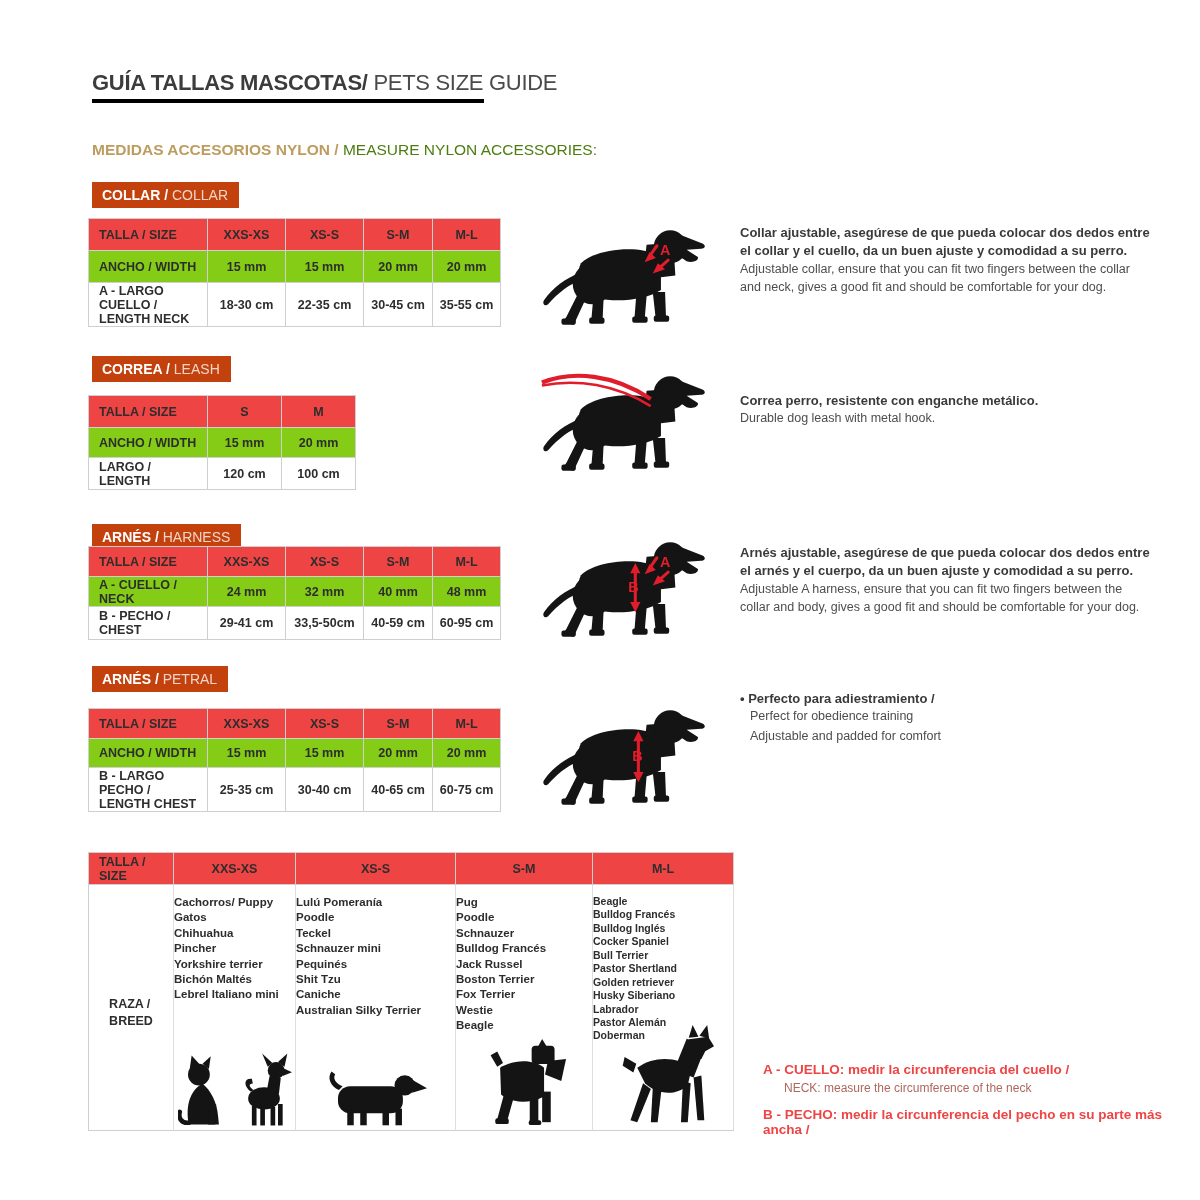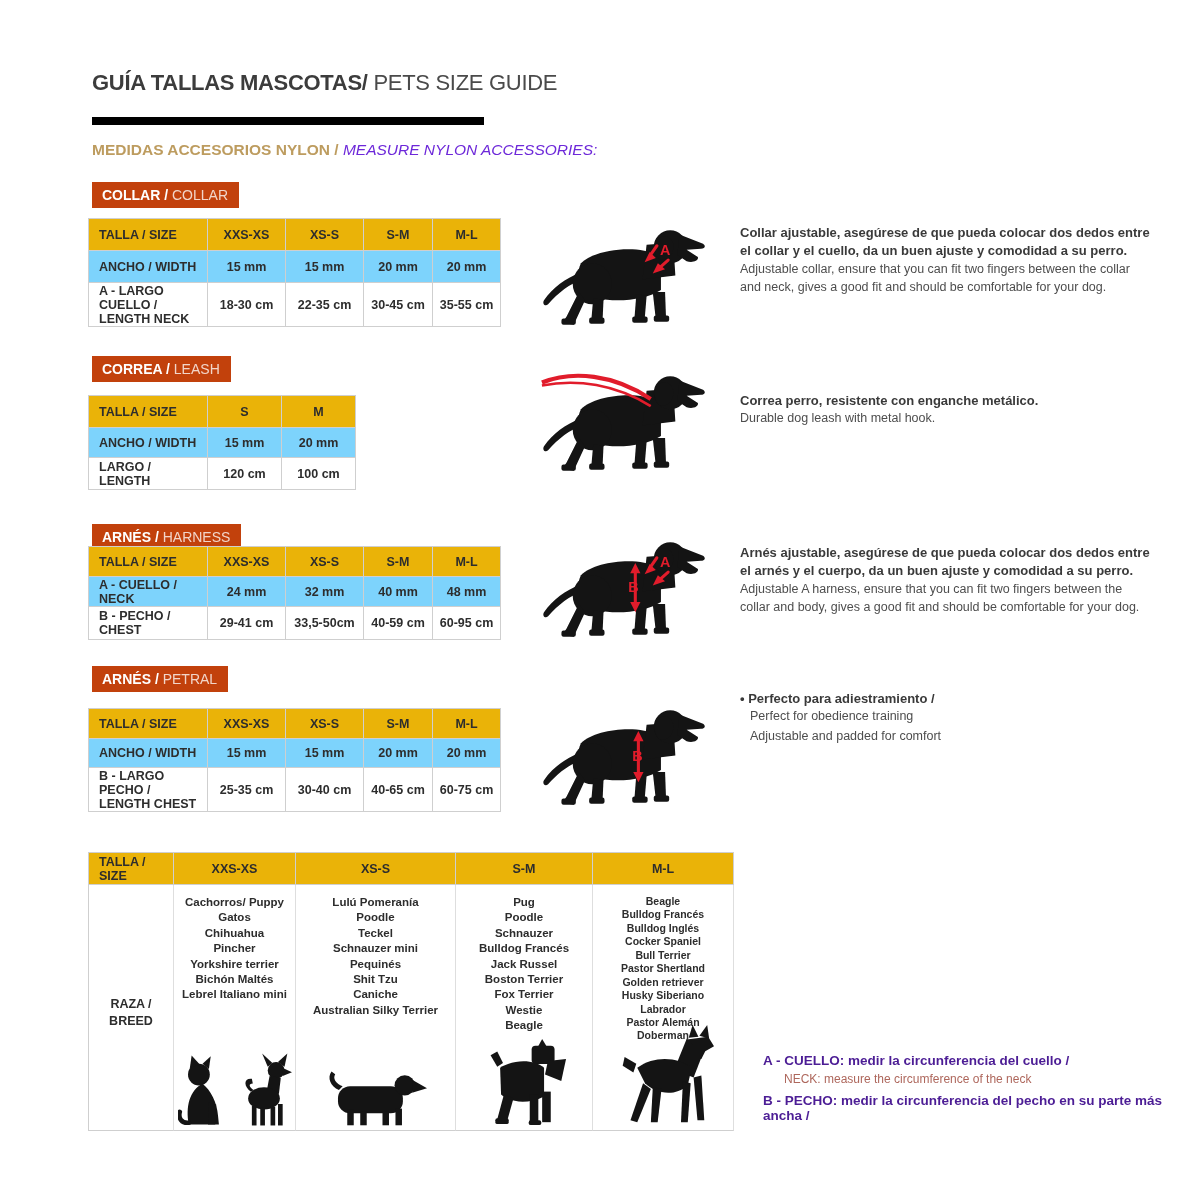--- a/index.html
+++ b/index.html
@@ -7,28 +7,28 @@
     width:1200px;height:1200px;background:#ffffff;
     font-family:"Liberation Sans", sans-serif;
     position:relative;overflow:hidden;
     -webkit-font-smoothing:antialiased;
   }
   .abs{position:absolute;}
 
   
   .page-title{
     left:92px;top:70px;width:392px;
-    border-bottom:8px solid #000000;padding-bottom:21px;
+    border-bottom:4px solid #000000;padding-bottom:3px;
     font-size:22px;font-weight:700;color:#3c3c3c;letter-spacing:-0.3px;
     white-space:nowrap;
   }
   .page-title .t-en{font-weight:400;color:#4a4a4a;}
   .subtitle{left:92px;top:141px;font-size:15.5px;white-space:nowrap;}
   .subtitle .s-es{font-weight:700;color:#bd9c5f;}
-  .subtitle .s-en{font-weight:400;color:#6d28d9;font-style:italic;}
+  .subtitle .s-en{font-weight:400;color:#4d7c0f;}
 
   
   .badge{
     background:#c2410c;color:#ffffff;
     padding:5px 11px 5px 10px;font-size:14px;font-weight:700;
     display:inline-block;white-space:nowrap;
   }
   .badge .b-en{font-weight:400;color:rgba(255,255,255,0.78);}
 
   
@@ -39,48 +39,48 @@
   }
   .tbl5{grid-template-columns:119px 78px 78px 69px 68px;}
   .tbl3{grid-template-columns:119px 74px 74px;}
   .tblb{grid-template-columns:85px 122px 160px 137px 141px;}
   .cell{
     border-right:1px solid #cfcfcf;border-bottom:1px solid #cfcfcf;
     display:flex;align-items:center;justify-content:center;
     text-align:center;font-size:12.5px;line-height:1.12;padding:2px 2px;
   }
   .cell.lbl{justify-content:flex-start;text-align:left;padding-left:10px;padding-right:4px;}
-  .r-head{background:#eab308;}
-  .r-mid{background:#7dd3fc;}
+  .r-head{background:#ef4444;}
+  .r-mid{background:#84cc16;}
 
   
   .bcell{
     border-right:1px solid #dedede;border-bottom:1px solid #cfcfcf;
-    position:relative;text-align:center;font-weight:700;color:#2d2d2d;
+    position:relative;text-align:left;font-weight:700;color:#2d2d2d;
     padding-top:10px;font-size:11.5px;line-height:1.34;
   }
   .bcell.small{font-size:10.5px;line-height:1.28;}
   .pre{white-space:pre-line;}
   .raza{
     display:flex;align-items:center;justify-content:center;
     font-size:12.5px;
   }
   .sil{position:absolute;bottom:2px;left:50%;transform:translateX(-50%);
        display:flex;align-items:flex-end;gap:8px;}
 
   
   .desc{width:412px;}
   .d-es{margin:0;font-size:13px;font-weight:700;color:#3a3a3a;line-height:1.42;}
   .d-en{margin:0;font-size:12.5px;font-weight:400;color:#4d4d4d;line-height:1.42;}
   .bullet .d-es::before{content:"• ";}
   .bullet .d-en{padding-left:10px;}
   .bullet{margin-bottom:2px;}
 
   
-  .n-bold{margin:3px 0 2px 0;font-size:13.5px;font-weight:700;color:#4c1d95;}
+  .n-bold{margin:12px 0 2px 0;font-size:13.5px;font-weight:700;color:#ef4444;}
   .n-norm{margin:4px 0 7px 0;font-size:12px;font-weight:400;color:#ae675c;padding-left:21px;}
 
   
   svg{display:block;}
   .red-mark line{stroke:#e11c2b;stroke-width:3;stroke-linecap:round;}
   .red-mark polygon{fill:#e11c2b;}
   .red-mark text{fill:#e11c2b;font-size:14px;font-weight:700;font-family:"Liberation Sans",sans-serif;}
   .leash{stroke:#e11c2b;fill:none;}
 </style>
 </head>

